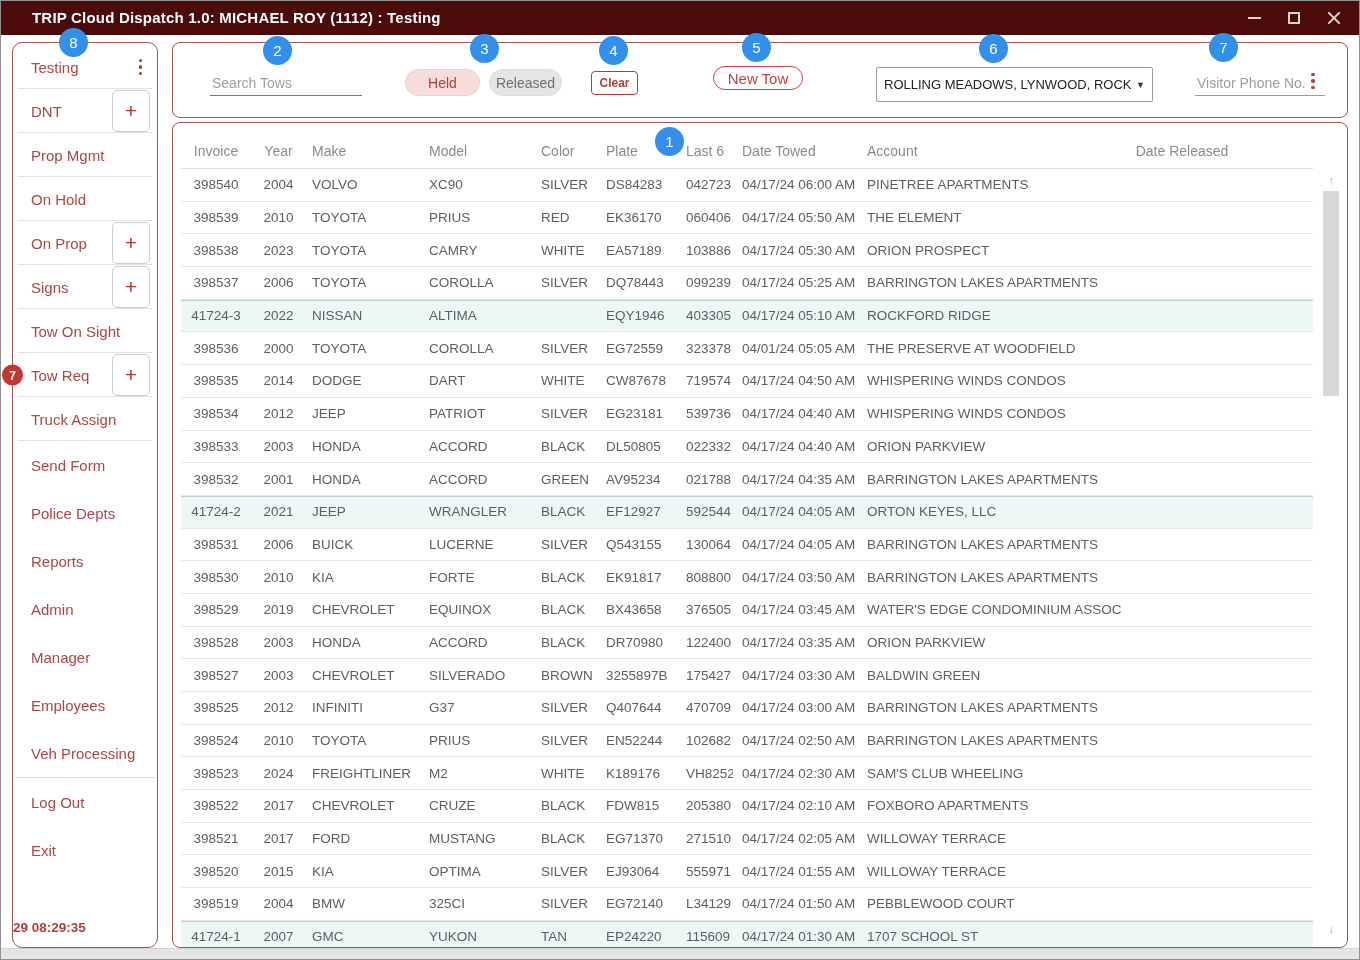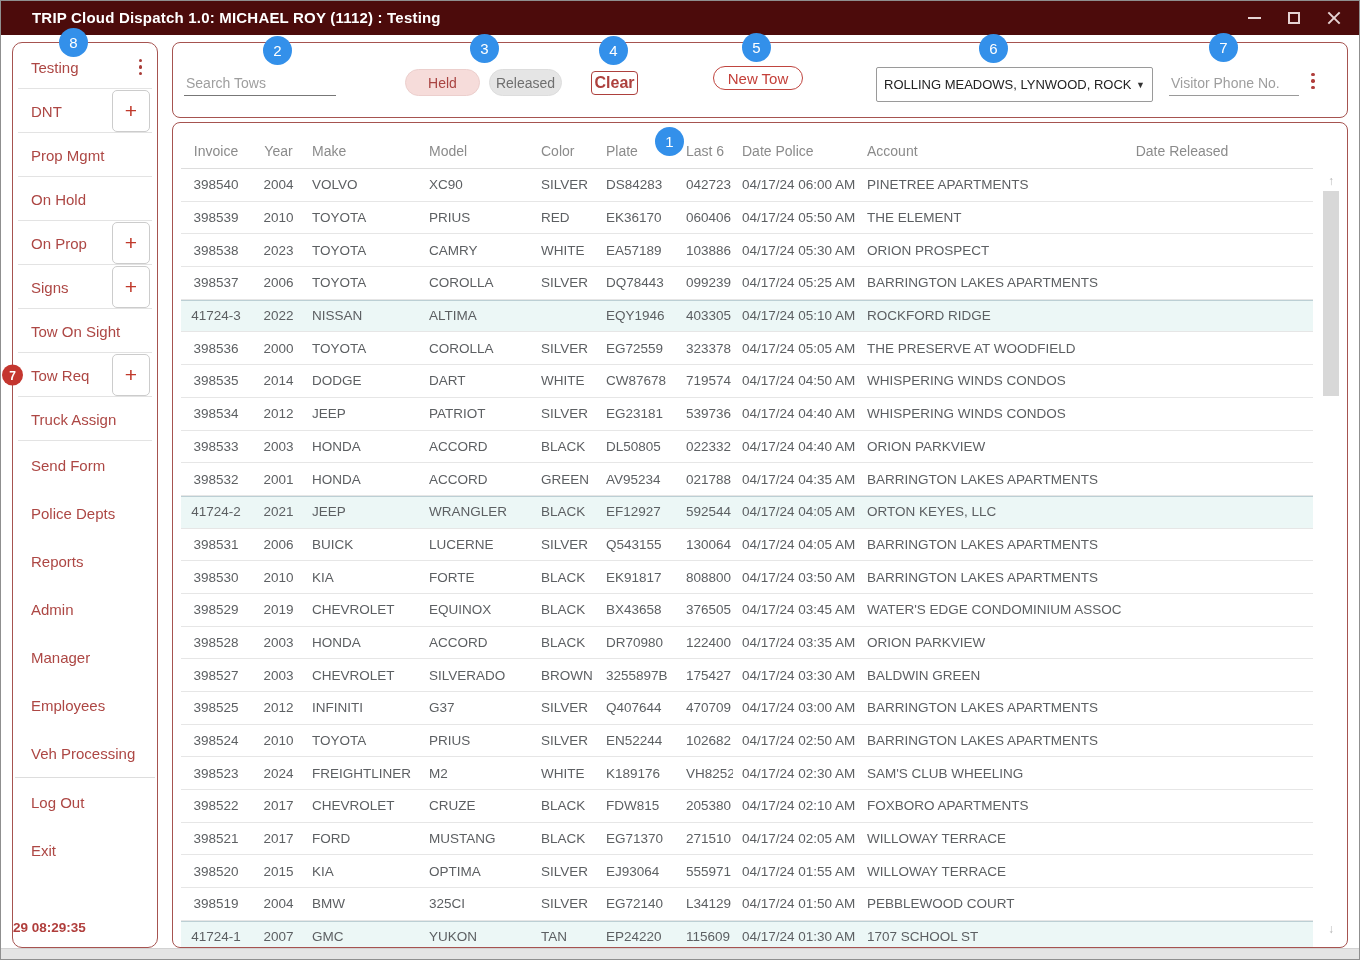--- a/index.html
+++ b/index.html
@@ -31,28 +31,28 @@
   .plus-btn { margin-left:auto; width:38px; height:42px; border:1px solid #ccc; border-radius:5px; background:#fff; display:flex; align-items:center; justify-content:center; color:#c0392b; font-size:21px; cursor:pointer; }
   .dots { display:flex; flex-direction:column; align-items:center; }
   .dots i { display:block; width:3.5px; height:3.5px; border-radius:50%; background:currentColor; margin:1.5px 0; }
   .side-kebab { margin-left:auto; margin-right:8px; color:#a93c38; cursor:pointer; }
   .group-divider { flex:0 0 1px; background:#ddd; margin:0 2px; }
   .side-clock { margin-top:auto; color:#b03e3c; font-weight:bold; font-size:13.5px; padding-bottom:12px; }
   .notif-badge { position:absolute; left:-11px; top:50%; transform:translateY(-50%); width:21px; height:21px; border-radius:50%; background:#c4362f; color:#fff; font-size:12px; font-weight:bold; display:flex; align-items:center; justify-content:center; z-index:6; }
 
   
   .toolbar { left:172px; top:42px; width:1176px; height:76px; border-radius:8px; }
-  .underline-input { position:absolute; border:none; outline:none; border-bottom:1px solid #777; font-size:14px; padding:4px 2px; color:#333; background:transparent; font-family:"Liberation Sans",sans-serif; }
+  .underline-input { position:absolute; border:none; outline:none; border-bottom:1px solid #777; font-size:14px; padding:4px 2px; color:#333; background:transparent; font-family:"Liberation Sans",sans-serif;margin-left:26px; }
   .underline-input::placeholder { color:#9e9e9e; }
   .search-input { left:11px; top:28px; width:152px; }
   .visitor-input { left:996px; top:28px; width:130px; border-bottom-color:#9a9a9a; }
   .pill { position:absolute; display:flex; align-items:center; justify-content:center; border-radius:14px; font-size:14px; cursor:pointer; }
   .pill-held { left:232px; top:26px; width:75px; height:27px; background:#f6dcda; color:#a94442; border:1px solid #eccfcd; }
   .pill-released { left:316px; top:26px; width:73px; height:27px; background:#e5e5e5; color:#6f6f6f; border:1px solid #ddd; }
-  .btn-clear { position:absolute; left:418px; top:28px; width:47px; height:24px; border:1px solid #ad403d; border-radius:4px; color:#ad403d; background:#fff; font-size:16px; font-weight:bold; display:flex; align-items:center; justify-content:center; cursor:pointer; }
+  .btn-clear { position:absolute; left:418px; top:28px; width:47px; height:24px; border:1px solid #ad403d; border-radius:4px; color:#ad403d; background:#fff; font-size:12px; font-weight:bold; display:flex; align-items:center; justify-content:center; cursor:pointer; }
   .btn-newtow { position:absolute; left:540px; top:23px; width:90px; height:24px; border:1px solid #c0453f; border-radius:17px; color:#c4403a; background:#fff; font-size:15px; display:flex; align-items:center; justify-content:center; cursor:pointer; }
   .dropdown { position:absolute; left:703px; top:24px; width:277px; height:35px; border:1px solid #9a9a9a; border-radius:2px; display:flex; align-items:center; padding:0 7px; font-size:13px; color:#222; white-space:nowrap; overflow:hidden; cursor:pointer; background:#fff; }
   .dropdown .caret { margin-left:5px; font-size:9px; color:#333; flex:0 0 auto; }
   .toolbar-kebab { position:absolute; left:1138px; top:28px; color:#b03e3c; cursor:pointer; }
 
   
   .tablepanel { left:172px; top:122px; width:1176px; height:826px; border-radius:8px; overflow:hidden; }
   .thead, .trow { display:grid; grid-template-columns:70px 55px 117px 112px 62px 80px 56px 127px 272px 100px 1fr; }
   .thead { position:absolute; left:8px; top:0; width:1132px; height:46px; align-items:end; padding-bottom:9px; color:#8b8b8b; font-size:14px; border-bottom:1px solid #ddd; }
   .tbody { position:absolute; left:8px; top:46px; width:1132px; bottom:0; overflow:hidden; }
@@ -188,21 +188,21 @@
 
 <div class="panel tablepanel">
   <div class="thead" id="table-head">
       <div class="cell col-0">Invoice</div>
       <div class="cell col-1">Year</div>
       <div class="cell col-2">Make</div>
       <div class="cell col-3">Model</div>
       <div class="cell col-4">Color</div>
       <div class="cell col-5">Plate</div>
       <div class="cell col-6">Last 6</div>
-      <div class="cell col-7">Date Police</div>
+      <div class="cell col-7">Date Towed</div>
       <div class="cell col-8">Account</div>
       <div class="cell col-9">Date Released</div>
     </div>
   <div class="tbody" id="table-body">
       <div class="trow">
         <div class="cell col-0">398540</div>
         <div class="cell col-1">2004</div>
         <div class="cell col-2">VOLVO</div>
         <div class="cell col-3">XC90</div>
         <div class="cell col-4">SILVER</div>
@@ -261,21 +261,21 @@
         <div class="cell col-9"></div>
       </div>
       <div class="trow">
         <div class="cell col-0">398536</div>
         <div class="cell col-1">2000</div>
         <div class="cell col-2">TOYOTA</div>
         <div class="cell col-3">COROLLA</div>
         <div class="cell col-4">SILVER</div>
         <div class="cell col-5">EG72559</div>
         <div class="cell col-6">323378</div>
-        <div class="cell col-7">04/17/24 05:05 AM</div>
+        <div class="cell col-7">04/01/24 05:05 AM</div>
         <div class="cell col-8">THE PRESERVE AT WOODFIELD</div>
         <div class="cell col-9"></div>
       </div>
       <div class="trow">
         <div class="cell col-0">398535</div>
         <div class="cell col-1">2014</div>
         <div class="cell col-2">DODGE</div>
         <div class="cell col-3">DART</div>
         <div class="cell col-4">WHITE</div>
         <div class="cell col-5">CW87678</div>

